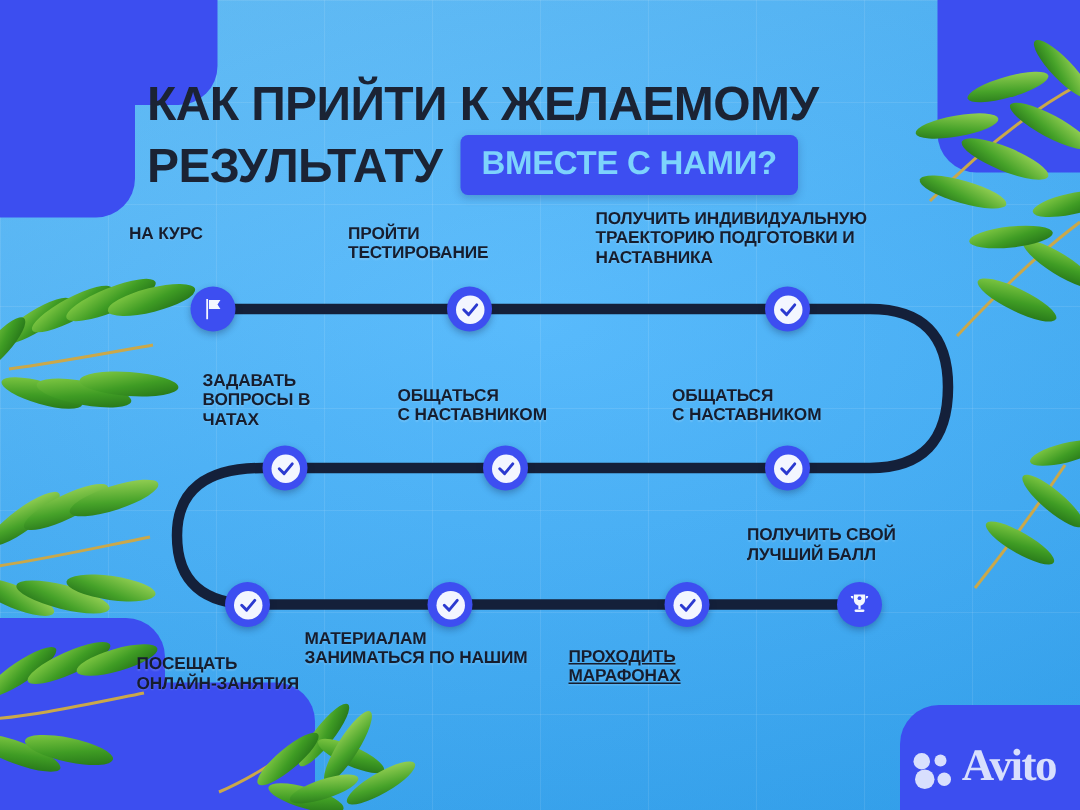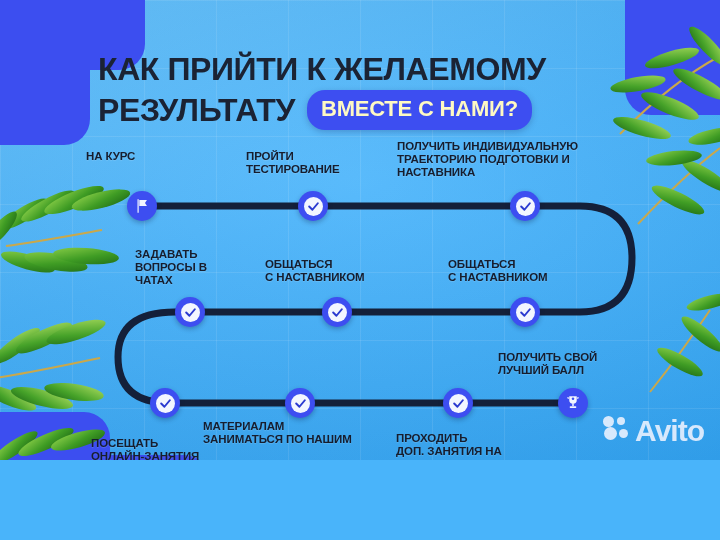--- a/index.html
+++ b/index.html
@@ -3,21 +3,21 @@
 <meta charset="utf-8">
 <style>
   html,body{margin:0;padding:0;}
   body{
     width:720px;height:540px;
     font-family:"Liberation Sans", sans-serif;
     overflow:hidden;
     background:#49b4fa;
   }
   #root{
-    position:relative;width:720px;height:460px;overflow:hidden;
+    position:relative;width:720px;height:540px;overflow:hidden;
     background:linear-gradient(160deg,#63c2fd 0%,#45b2fb 45%,#33a8f7 100%);
   }
   
   .grid{
     position:absolute;inset:0;
     background-image:
       linear-gradient(to right, rgba(255,255,255,.10) 1px, transparent 1px),
       linear-gradient(to bottom, rgba(255,255,255,.10) 1px, transparent 1px);
     background-size:72px 68px;
     pointer-events:none;
@@ -38,22 +38,22 @@
   .br1{right:-40px;top:470px;width:160px;height:115px;border-top-left-radius:26px;}
 
   
   .title-wrap{position:absolute;left:98px;top:52px;width:545px;z-index:12;}
   .title-line{
     color:#1b2334;font-weight:800;font-size:32px;line-height:34px;
     letter-spacing:-.4px;text-transform:uppercase;white-space:nowrap;
   }
   .title-row2{display:flex;align-items:center;gap:12px;margin-top:4px;}
   .badge{
-    background:#3d4ef1;color:#fef9c3;font-weight:800;font-size:22px;
-    padding:6px 14px 8px;border-radius:18px;letter-spacing:-.2px;
+    background:#3d4ef1;color:#7dd3fc;font-weight:800;font-size:22px;
+    padding:6px 14px 8px;border-radius:5px;letter-spacing:-.2px;
     text-transform:uppercase;white-space:nowrap;
     box-shadow:0 2px 6px rgba(20,30,90,.25);
   }
 
   
   #road{position:absolute;left:0;top:0;width:720px;height:540px;z-index:8;}
   .node{
     position:absolute;width:30px;height:30px;border-radius:50%;
     background:#3d4ef1;display:flex;align-items:center;justify-content:center;
     transform:translate(-50%,-50%);z-index:10;
@@ -73,21 +73,21 @@
     text-shadow:0 1px 1px rgba(255,255,255,.14);
   }
 
   
   .leaf-layer{position:absolute;inset:0;z-index:6;pointer-events:none;}
   .leaf-layer.front{z-index:14;}
 
   
   .avito{
     position:absolute;right:16px;bottom:14px;z-index:20;
-    display:flex;align-items:flex-start;gap:6px;opacity:.88;
+    display:flex;align-items:flex-end;gap:6px;opacity:.88;font-family:Liberation Serif, serif;
   }
   .avito .dots{position:relative;width:26px;height:24px;}
   .avito .dots i{position:absolute;border-radius:50%;background:#eef3ff;display:block;}
   .avito .d1{width:11px;height:11px;left:0;top:0;}
   .avito .d2{width:8px;height:8px;left:14px;top:1px;}
   .avito .d3{width:13px;height:13px;left:1px;top:11px;}
   .avito .d4{width:9px;height:9px;left:16px;top:13px;}
   .avito .word{
     color:#eef3ff;font-size:30px;font-weight:700;letter-spacing:-1px;line-height:30px;
   }
@@ -264,21 +264,21 @@
             <rect x="7.6" y="16.4" width="8.8" height="2.2" rx="1"></rect>
             <circle cx="12" cy="6.4" r="1.7" fill="#3d4ef1"></circle>
           </svg>
         </div>
       </div>
     </div>
   <div id="labels">
       <div class="lbl" style="left: 151px; top: 150px; width: 130px;">
         <div>НА КУРС</div>
       </div>
-      <div class="lbl" style="left: 321px; top: 150px; width: 150px;">
+      <div class="lbl" style="left: 307px; top: 150px; width: 150px;">
         <div>ПРОЙТИ</div>
         <div>ТЕСТИРОВАНИЕ</div>
       </div>
       <div class="lbl" style="left: 512px; top: 140px; width: 230px;">
         <div>ПОЛУЧИТЬ ИНДИВИДУАЛЬНУЮ</div>
         <div>ТРАЕКТОРИЮ ПОДГОТОВКИ И</div>
         <div>НАСТАВНИКА</div>
       </div>
       <div class="lbl" style="left: 528px; top: 258px; width: 160px;">
         <div>ОБЩАТЬСЯ</div>
@@ -294,23 +294,22 @@
         <div>ЧАТАХ</div>
       </div>
       <div class="lbl" style="left: 166px; top: 437px; width: 150px;">
         <div>ПОСЕЩАТЬ</div>
         <div>ОНЛАЙН-ЗАНЯТИЯ</div>
       </div>
       <div class="lbl" style="left: 303px; top: 420px; width: 200px;">
         <div>МАТЕРИАЛАМ</div>
         <div>ЗАНИМАТЬСЯ ПО НАШИМ</div>
       </div>
-      <div class="lbl" style="left: 476px; top: 432px; width: 160px;">
+      <div class="lbl" style="left: 459px; top: 432px; width: 160px; text-decoration: underline;">
         <div>ПРОХОДИТЬ</div>
-        <div>ДОП. ЗАНЯТИЯ НА</div>
         <div>МАРАФОНАХ</div>
       </div>
       <div class="lbl" style="left: 578px; top: 351px; width: 160px;">
         <div>ПОЛУЧИТЬ СВОЙ</div>
         <div>ЛУЧШИЙ БАЛЛ</div>
       </div>
     </div>
 
   <svg class="leaf-layer front" viewBox="0 0 720 540">
     <g transform="translate(140,460)">

